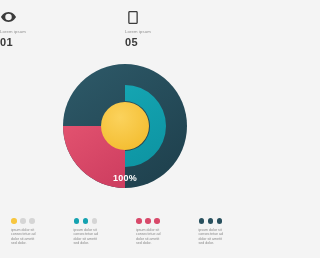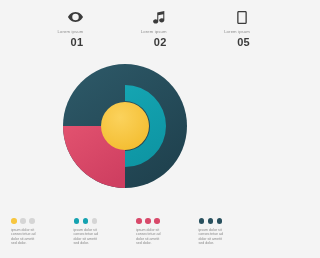--- a/index.html
+++ b/index.html
@@ -16,21 +16,21 @@
   .stats{
     display:flex;
     width:250px;
     padding-top:9px;
     box-sizing:border-box;
   }
   .stat{
     flex:1 1 0;
     display:flex;
     flex-direction:column;
-    align-items:flex-end;
+    align-items:flex-start;
   }
   .stat-icon{
     width:16px;height:16px;
     display:flex;align-items:center;justify-content:center;
     color:#3b3b3b;
     margin-bottom:4px;
   }
   .stat-icon svg{display:block;}
   .stat-label{
     font-size:4.2px;
@@ -99,29 +99,20 @@
       <span class="stat-icon">
         <svg width="15" height="10" viewBox="0 0 24 16">
           <path fill="currentColor" d="M12 0C6 0 1.4 5 0 8c1.4 3 6 8 12 8s10.6-5 12-8c-1.4-3-6-8-12-8zm0 13.2A5.2 5.2 0 1 1 12 2.8a5.2 5.2 0 0 1 0 10.4z"></path>
           <circle cx="12" cy="8" r="2.8" fill="#f4f4f4"></circle>
         </svg>
       </span>
       <span class="stat-label">Lorem ipsum</span>
       <span class="stat-num">01</span>
     </div>
 
-    <div class="stat">
-      <span class="stat-icon">
-        <svg width="12" height="13" viewBox="0 0 20 22">
-          <path fill="currentColor" d="M19 0 7 2.6v12.1a4.6 4.6 0 0 0-2.6-.8C2 13.9 0 15.5 0 17.6S2 21.3 4.4 21.3 8.8 19.7 8.8 17.6V7.4L17.2 5.6v7.3a4.6 4.6 0 0 0-2.6-.8c-2.4 0-4.4 1.6-4.4 3.7s2 3.7 4.4 3.7S19 17.9 19 15.8z"></path>
-        </svg>
-      </span>
-      <span class="stat-label">Lorem ipsum</span>
-      <span class="stat-num">02</span>
-    </div>
 
     <div class="stat">
       <span class="stat-icon">
         <svg width="10" height="13" viewBox="0 0 16 22">
           <rect x="1" y="1" width="14" height="20" rx="1.6" fill="none" stroke="currentColor" stroke-width="2.2"></rect>
         </svg>
       </span>
       <span class="stat-label">Lorem ipsum</span>
       <span class="stat-num">05</span>
     </div>
@@ -156,20 +147,21 @@
                L 125 29
                A 41 41 0 1 1 84 70
                L 100 70
                A 25 25 0 1 0 125 45
                Z"></path>
 
       <path fill="url(#gPink)" d="M 125 70 L 63 70 A 62 62 0 0 0 125 132 Z"></path>
 
       <circle cx="125" cy="70" r="24" fill="url(#gYellow)"></circle>
     </svg>
+    <div class="pct-text">100%</div>
   </div>
 
   <div class="legend">
 
     <div class="legend-col">
       <div class="dots">
         <span class="dot" style="background: rgb(247, 198, 63);"></span>
         <span class="dot" style="background: rgb(213, 213, 213);"></span>
         <span class="dot" style="background: rgb(213, 213, 213);"></span>
       </div>

